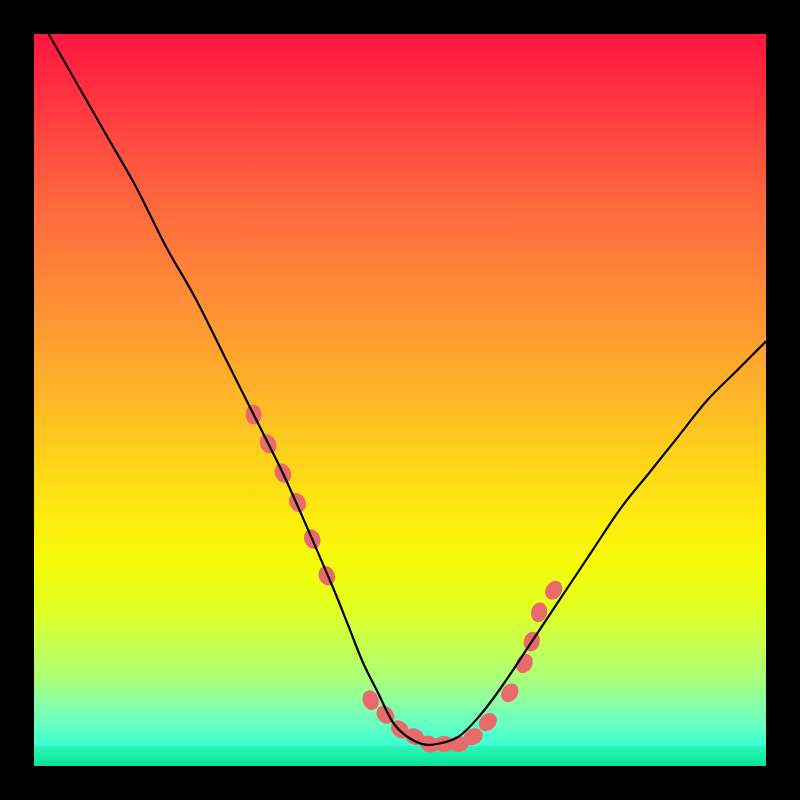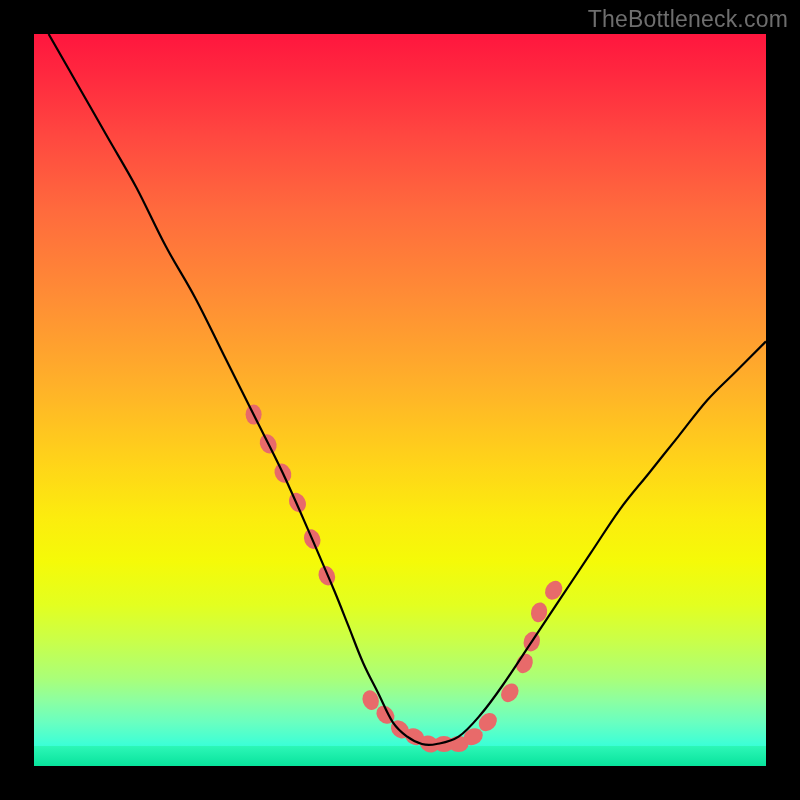--- a/index.html
+++ b/index.html
@@ -101,14 +101,13 @@
           <ellipse cx="475.8" cy="658.8" rx="8" ry="10" fill="#e86a6a" transform="rotate(36.9 475.8 658.8)"></ellipse>
           <ellipse cx="490.4" cy="629.5" rx="8" ry="10" fill="#e86a6a" transform="rotate(26.6 490.4 629.5)"></ellipse>
           <ellipse cx="497.8" cy="607.6" rx="8" ry="10" fill="#e86a6a" transform="rotate(18.4 497.8 607.6)"></ellipse>
           <ellipse cx="505.1" cy="578.3" rx="8" ry="10" fill="#e86a6a" transform="rotate(14.0 505.1 578.3)"></ellipse>
           <ellipse cx="519.7" cy="556.3" rx="8" ry="10" fill="#e86a6a" transform="rotate(33.7 519.7 556.3)"></ellipse>
         </g>
       <path fill="none" stroke="#000000" stroke-width="2.2" d="M 14.6 0.0 C 19.9 9.2, 33.4 32.8, 43.9 51.2 C 54.5 69.7, 62.7 84.0, 73.2 102.5 C 83.7 120.9, 91.9 134.0, 102.5 153.7 C 113.0 173.5, 121.2 192.5, 131.8 212.3 C 142.3 232.0, 150.5 243.8, 161.0 263.5 C 171.6 283.3, 179.8 301.0, 190.3 322.1 C 200.9 343.2, 209.1 359.6, 219.6 380.6 C 230.1 401.7, 238.3 416.8, 248.9 439.2 C 259.4 461.6, 268.9 484.0, 278.2 505.1 C 287.4 526.2, 293.5 540.5, 300.1 556.3 C 306.7 572.1, 309.5 579.7, 314.8 592.9 C 320.0 606.1, 324.1 617.7, 329.4 629.5 C 334.7 641.4, 338.8 648.3, 344.0 658.8 C 349.3 669.3, 353.4 680.2, 358.7 688.1 C 364.0 696.0, 368.0 698.8, 373.3 702.7 C 378.6 706.7, 382.7 708.7, 388.0 710.0 C 393.2 711.4, 396.0 711.4, 402.6 710.0 C 409.2 708.7, 416.7 708.0, 424.6 702.7 C 432.5 697.4, 438.6 690.0, 446.5 680.8 C 454.4 671.5, 459.3 664.7, 468.5 651.5 C 477.7 638.3, 487.2 623.4, 497.8 607.6 C 508.3 591.7, 516.5 579.5, 527.0 563.6 C 537.6 547.8, 545.8 535.5, 556.3 519.7 C 566.9 503.9, 575.1 490.3, 585.6 475.8 C 596.1 461.3, 604.3 452.4, 614.9 439.2 C 625.4 426.0, 633.6 415.8, 644.2 402.6 C 654.7 389.4, 662.9 377.9, 673.4 366.0 C 684.0 354.1, 692.2 347.3, 702.7 336.7 C 713.3 326.2, 726.7 312.7, 732.0 307.4"></path>
     </svg>
   </div>
 
-  <div class="watermark">TheBottleneck.com</div>
 </div>
 
 </body></html>

